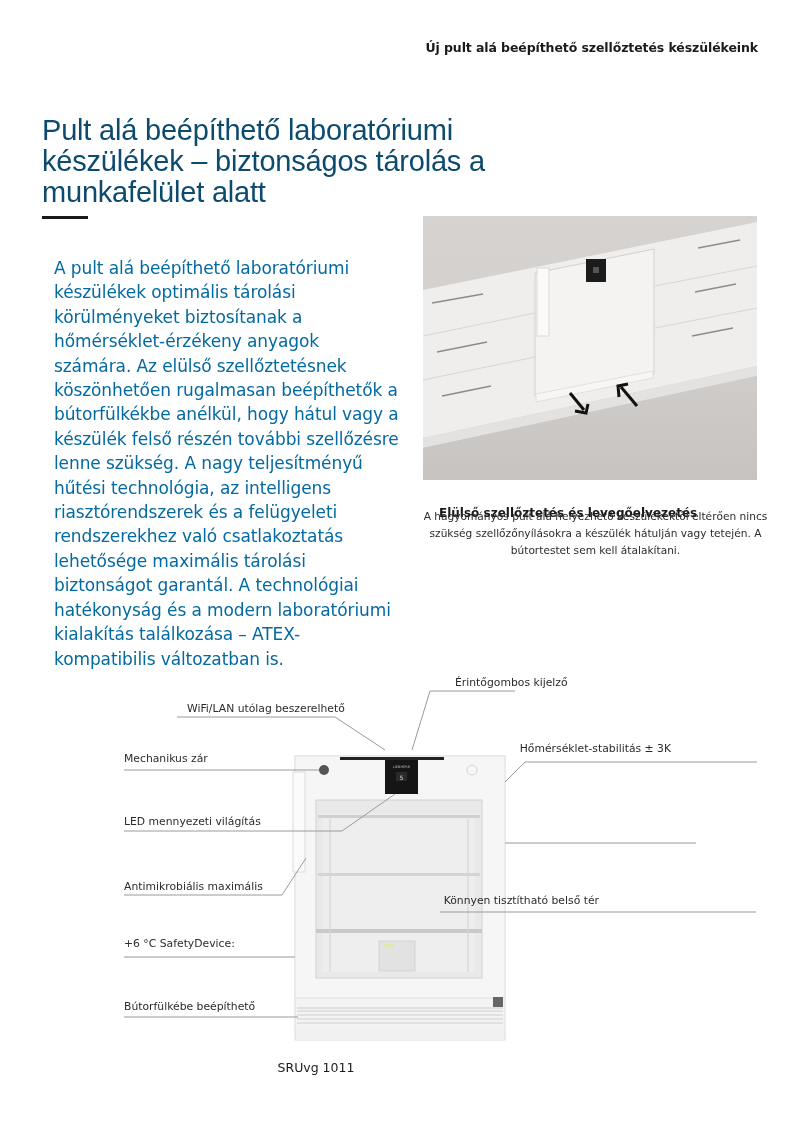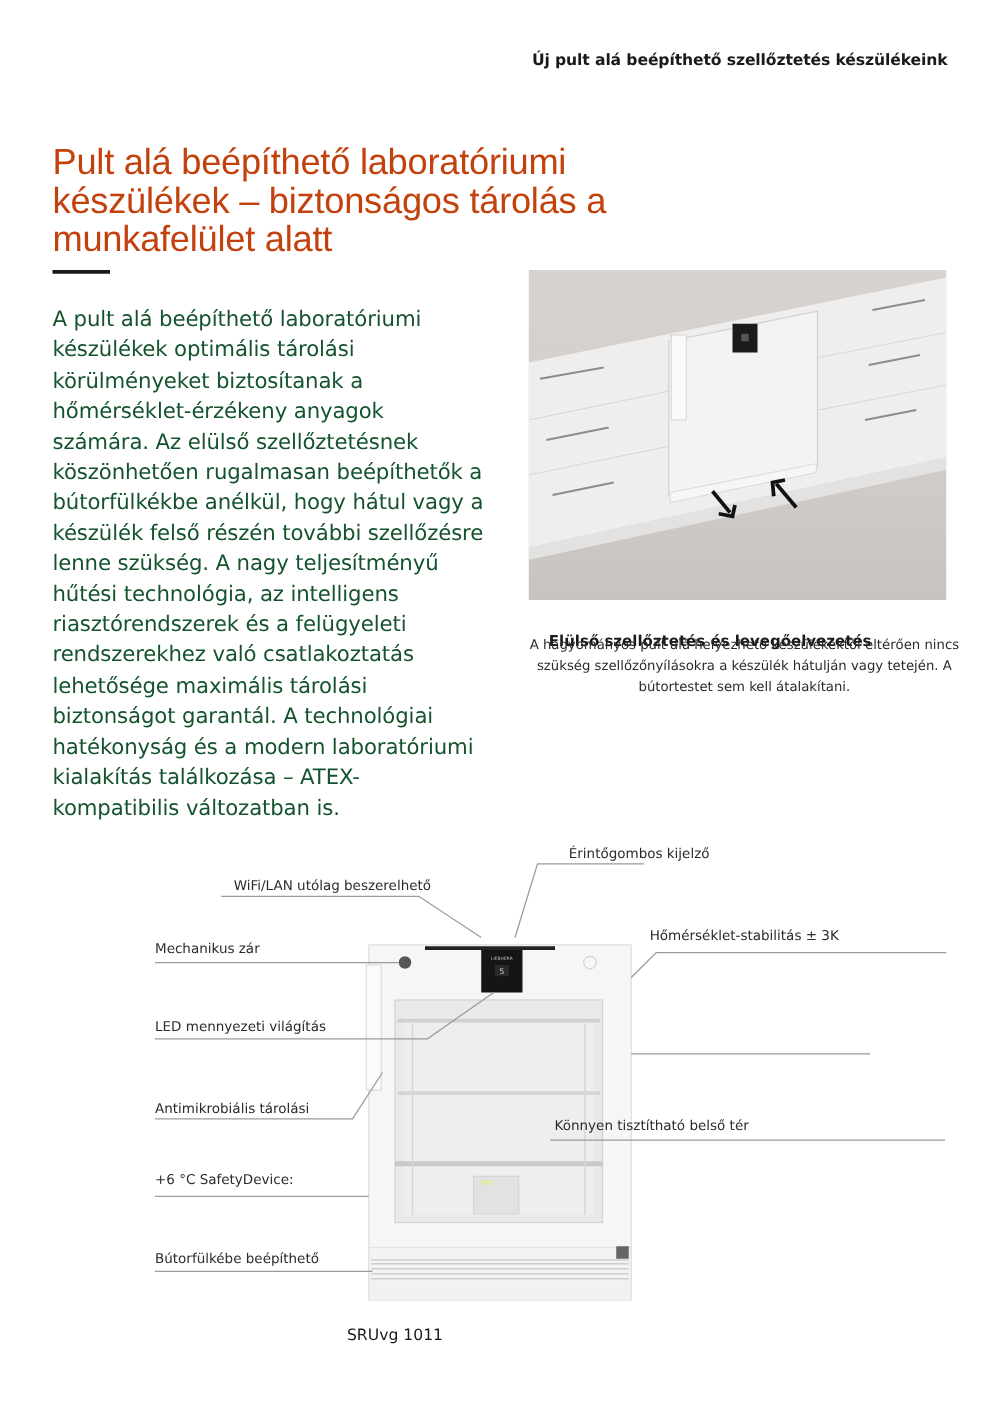--- a/index.html
+++ b/index.html
@@ -4,25 +4,25 @@
 <style>
   html, body { margin: 0; padding: 0; background: #ffffff; }
   body { width: 800px; height: 1131px; position: relative; overflow: hidden;
          font-family: "DejaVu Sans", sans-serif; color: #1a1a1a; }
 
   .header-title { position: absolute; right: 42px; top: 40px;
                   font-size: 12.5px; font-weight: bold; letter-spacing: -0.1px; color: #1a1a1a; }
 
   .page-title { position: absolute; left: 42px; top: 115px; width: 460px; margin: 0;
                 font-family: "Liberation Sans", sans-serif; font-weight: normal;
-                font-size: 29px; line-height: 31px; letter-spacing: -0.2px; color: #c2410c; }
+                font-size: 29px; line-height: 31px; letter-spacing: -0.2px; color: #0c4a6e; }
   .title-rule { position: absolute; left: 42px; top: 216px; width: 46px; height: 3px; background: #1a1a1a; }
 
-  .body-text { position: absolute; left: 42px; top: 244px; width: 345px; margin: 0;
-               font-size: 17px; line-height: 24.4px; letter-spacing: -0.1px; color: #14532d; }
+  .body-text { position: absolute; left: 42px; top: 244px; width: 345px; margin: 12px;
+               font-size: 17px; line-height: 24.4px; letter-spacing: -0.1px; color: #0369a1; }
 
   .photo { position: absolute; left: 423px; top: 216px; width: 334px; height: 264px; overflow: hidden;
            background: #d4d1cf; }
 
   .caption-title { position: absolute; left: 423px; top: 490px; width: 340px;
                    font-size: 12px; font-weight: bold; color: #1a1a1a; margin: 16px; }
   .caption-text { position: absolute; left: 423px; top: 508px; width: 345px; margin: 0;
                   font-size: 10.6px; line-height: 17px; color: #2b2b2b; text-align: center; }
 
   .diagram { position: absolute; left: 0; top: 660px; width: 716px; height: 420px; }
@@ -158,19 +158,19 @@
 
       <line x1="124" y1="357" x2="298" y2="357"></line>
     </g>
   </svg>
 
   <div class="callout" style="left:455px;top:16px">Érintőgombos kijelző</div>
   <div class="callout" style="left:187px;top:42px">WiFi/LAN utólag beszerelhető</div>
   <div class="callout" style="left:124px;top:92px">Mechanikus zár</div>
   <div class="callout right" style="right:45px;top:82px">Hőmérséklet-stabilitás ± 3K</div>
   <div class="callout" style="left:124px;top:155px">LED mennyezeti világítás</div>
-  <div class="callout" style="left:124px;top:220px">Antimikrobiális tárolási</div>
+  <div class="callout" style="left:124px;top:220px">Antimikrobiális maximális</div>
   <div class="callout right" style="right:117px;top:234px">Könnyen tisztítható belső tér</div>
   <div class="callout" style="left:124px;top:277px">+6 °C SafetyDevice:</div>
   <div class="callout" style="left:124px;top:340px">Bútorfülkébe beépíthető</div>
 </div>
 
 <div class="model-label">SRUvg 1011</div>
 
 </body></html>

